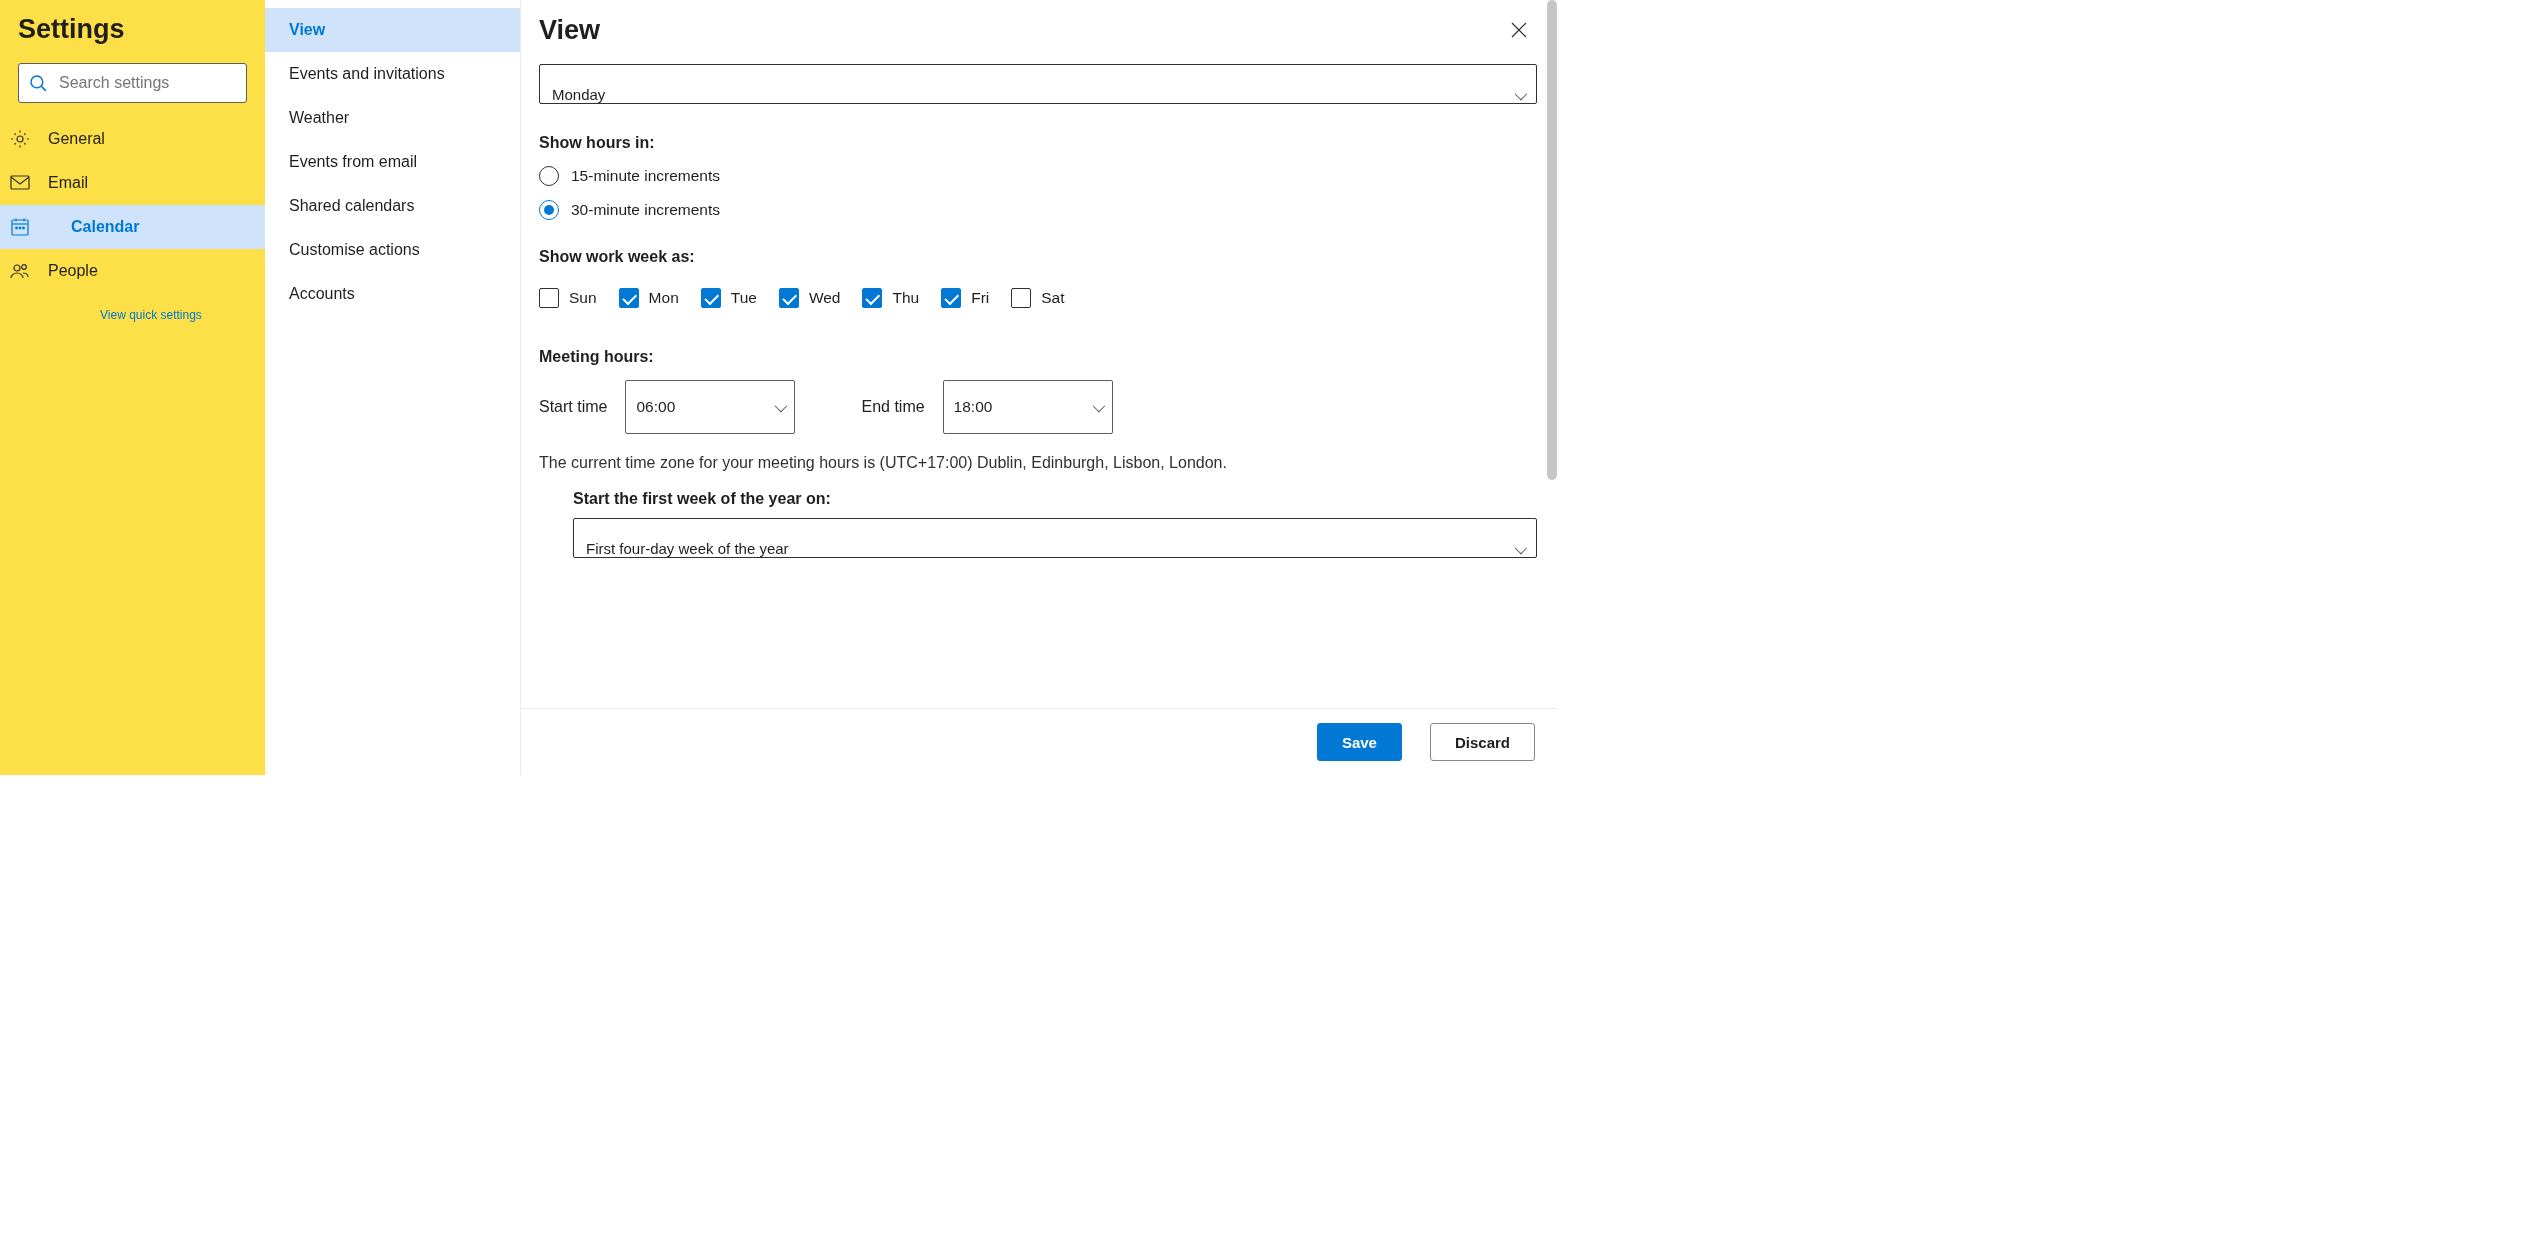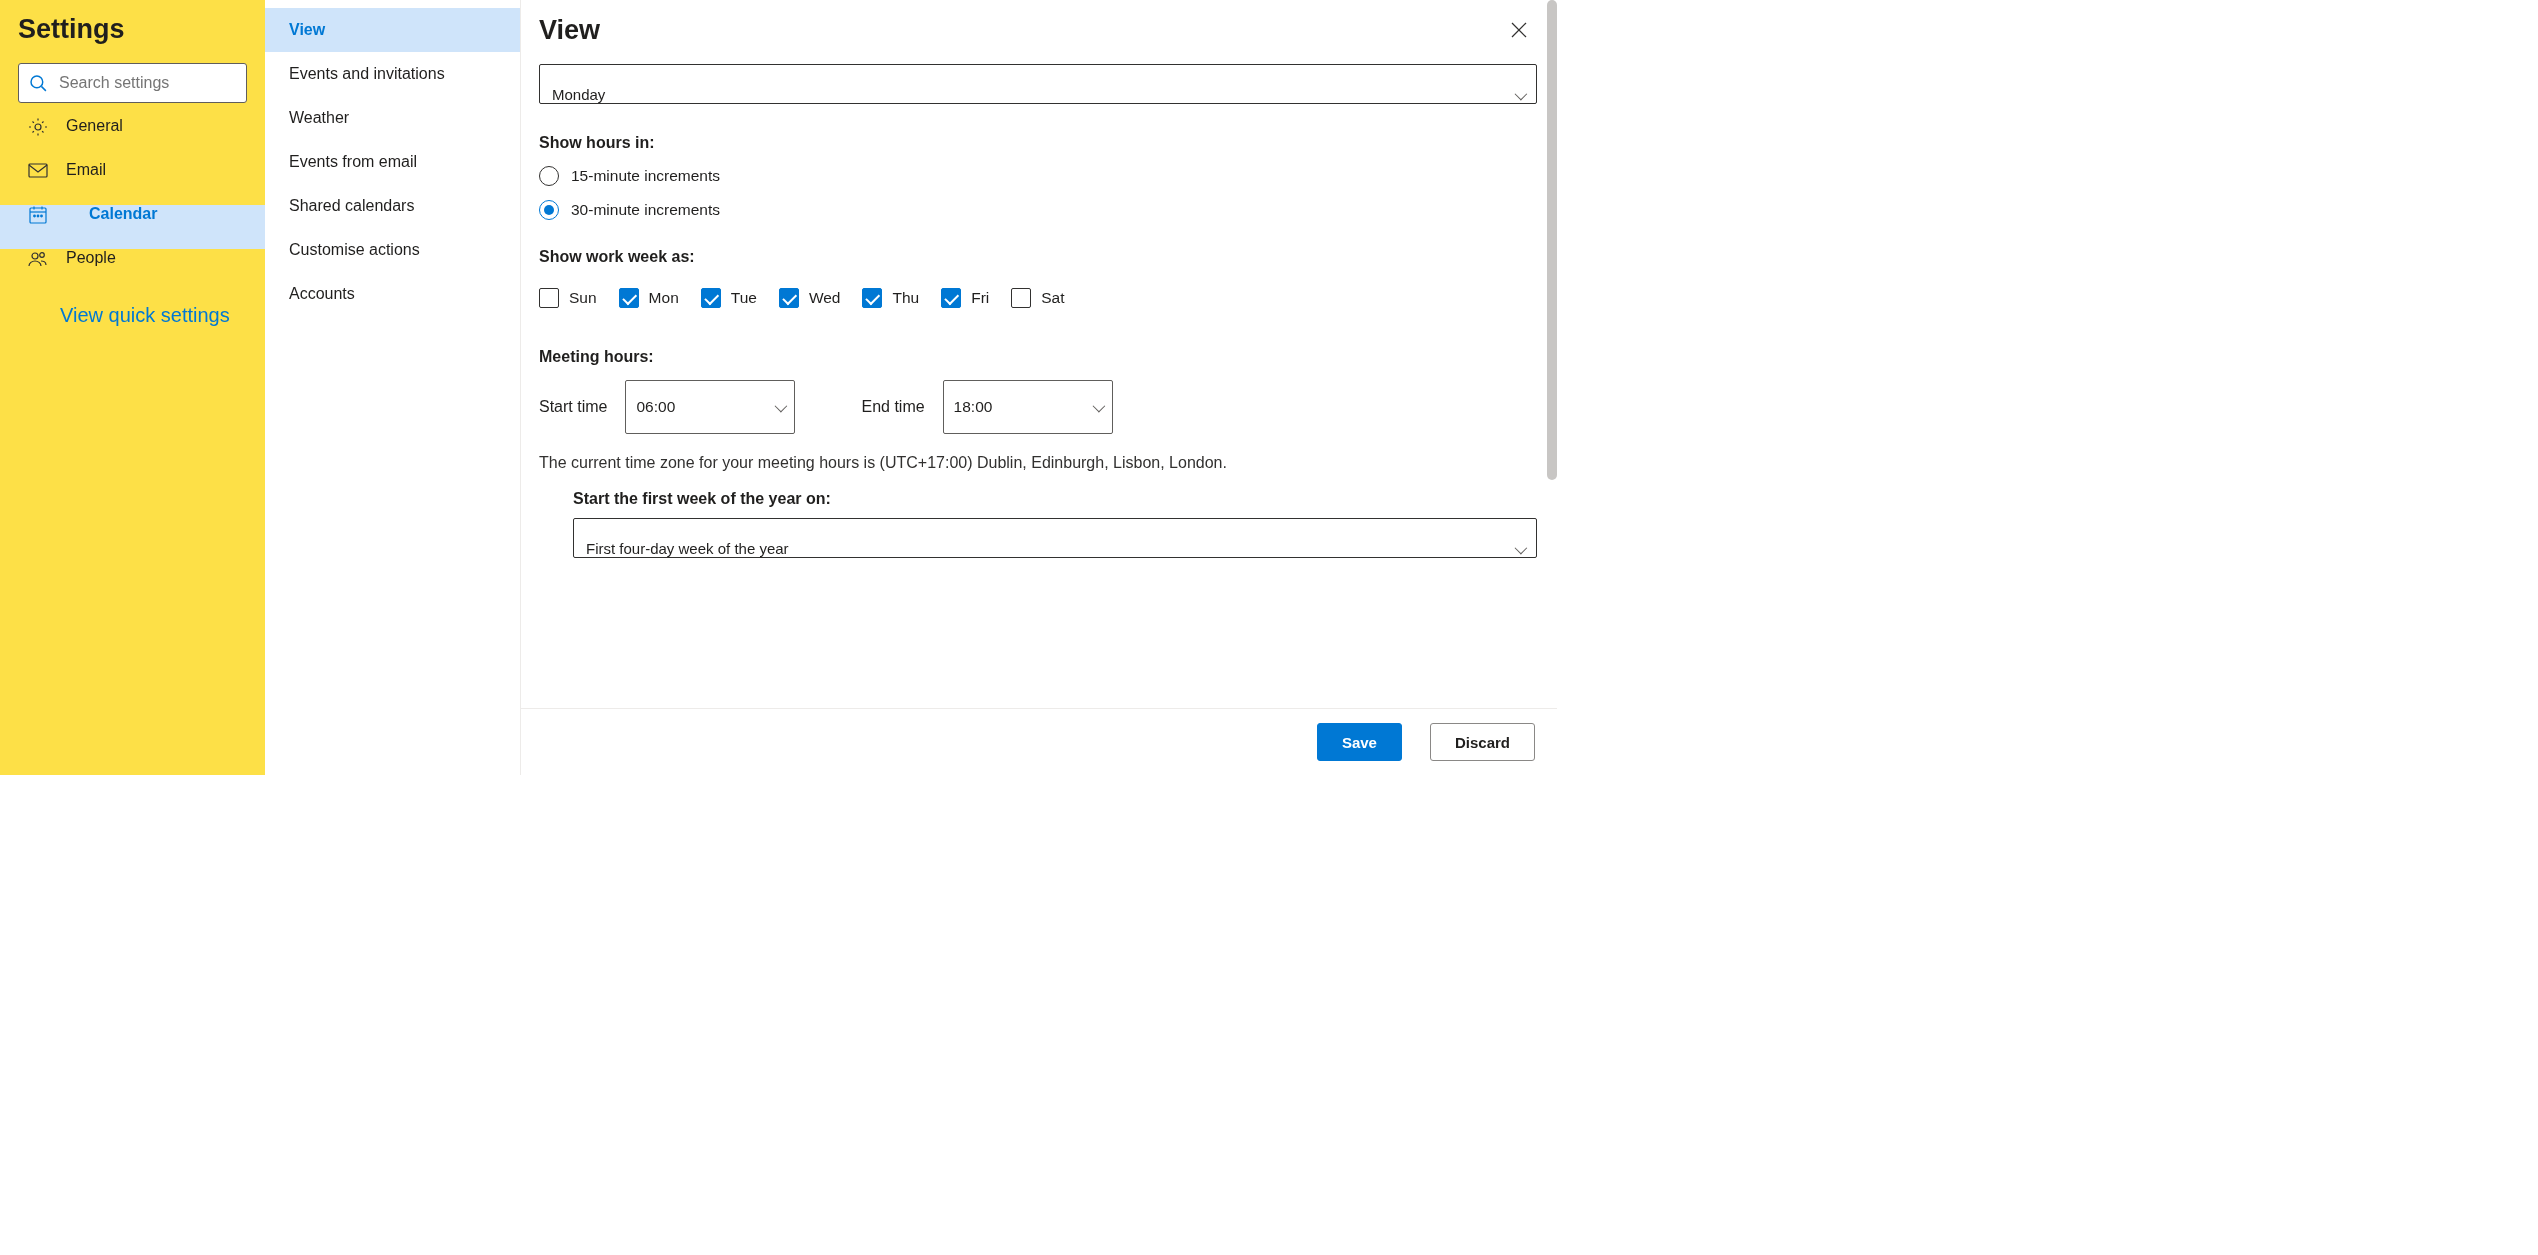--- a/index.html
+++ b/index.html
@@ -46,41 +46,42 @@
     border: none;
     outline: none;
     font-size: 16px;
     width: 100%;
     background: transparent;
     color: #605e5c;
   }
   .nav-list { list-style: none; padding: 0; margin: 0; }
   .nav-item {
     display: flex;
-    align-items: flex-start;
+    align-items: center;
     height: 44px;
-    padding-left: 28px;
+    padding-left: 10px;
     cursor: pointer;
     font-size: 16px;
   }
   .nav-item .ic { width: 20px; height: 20px; margin-right: 18px; display:flex;align-items:center;justify-content:center;}
   .nav-item.active {
     background: #cfe4fa;
     color: #0078d4;
     font-weight:600;
     gap:23px;
   }
   .nav-item.active svg { stroke:#0078d4; }
   .quick-link {
     color: #0078d4;
-    font-size: 20px;
+    font-size: 12px;
     padding-left: 60px;
     height:44px;
     display:flex; align-items:center;
     cursor:pointer;
+    margin-left:40px;
   }
   
   .sidebar-mid {
     width: 256px;
     background: #fff;
     border-right: 1px solid #edebe9;
     flex-shrink:0;
     padding-top:8px;
   }
   .mid-item {

